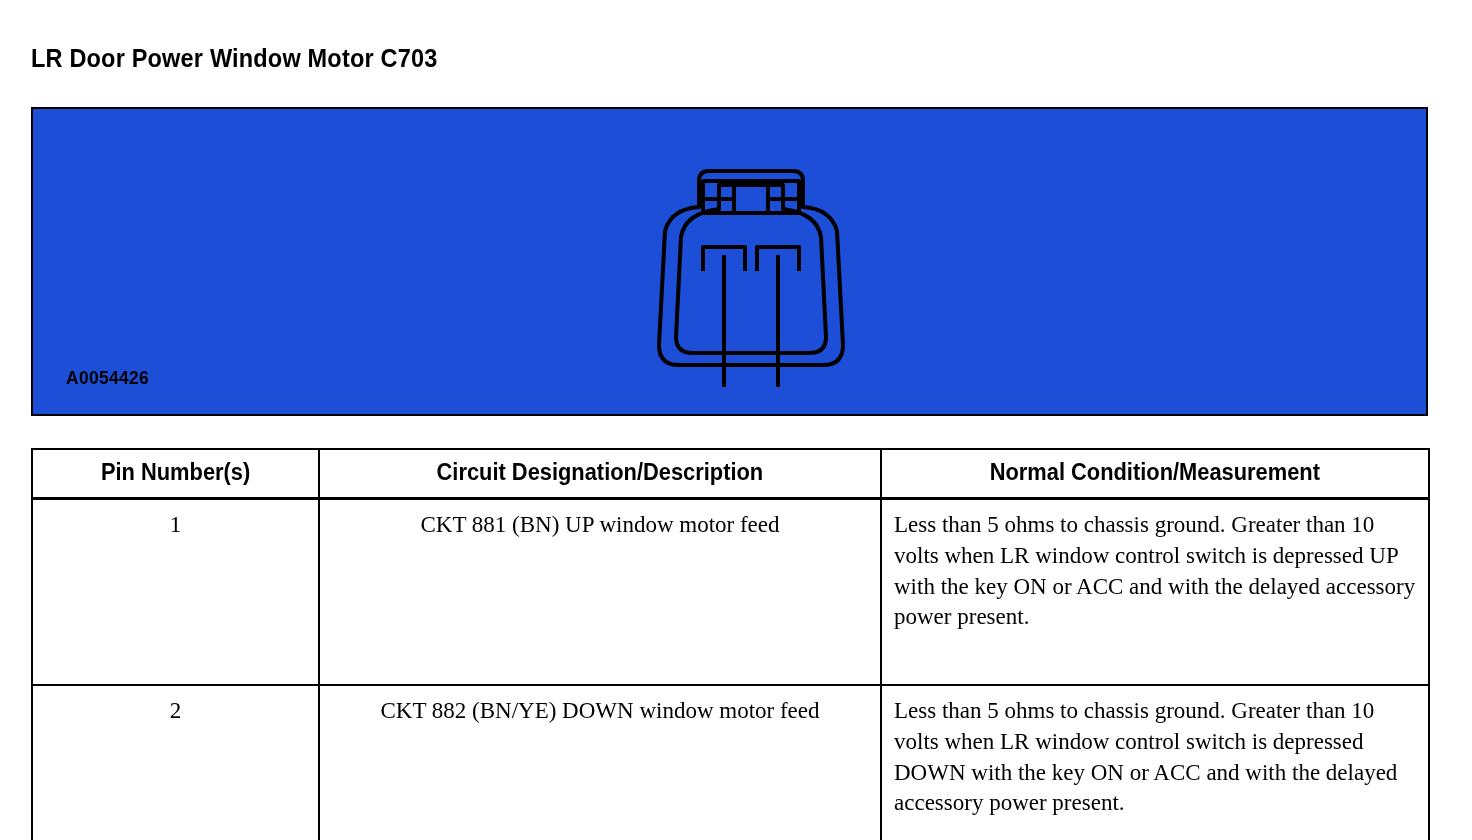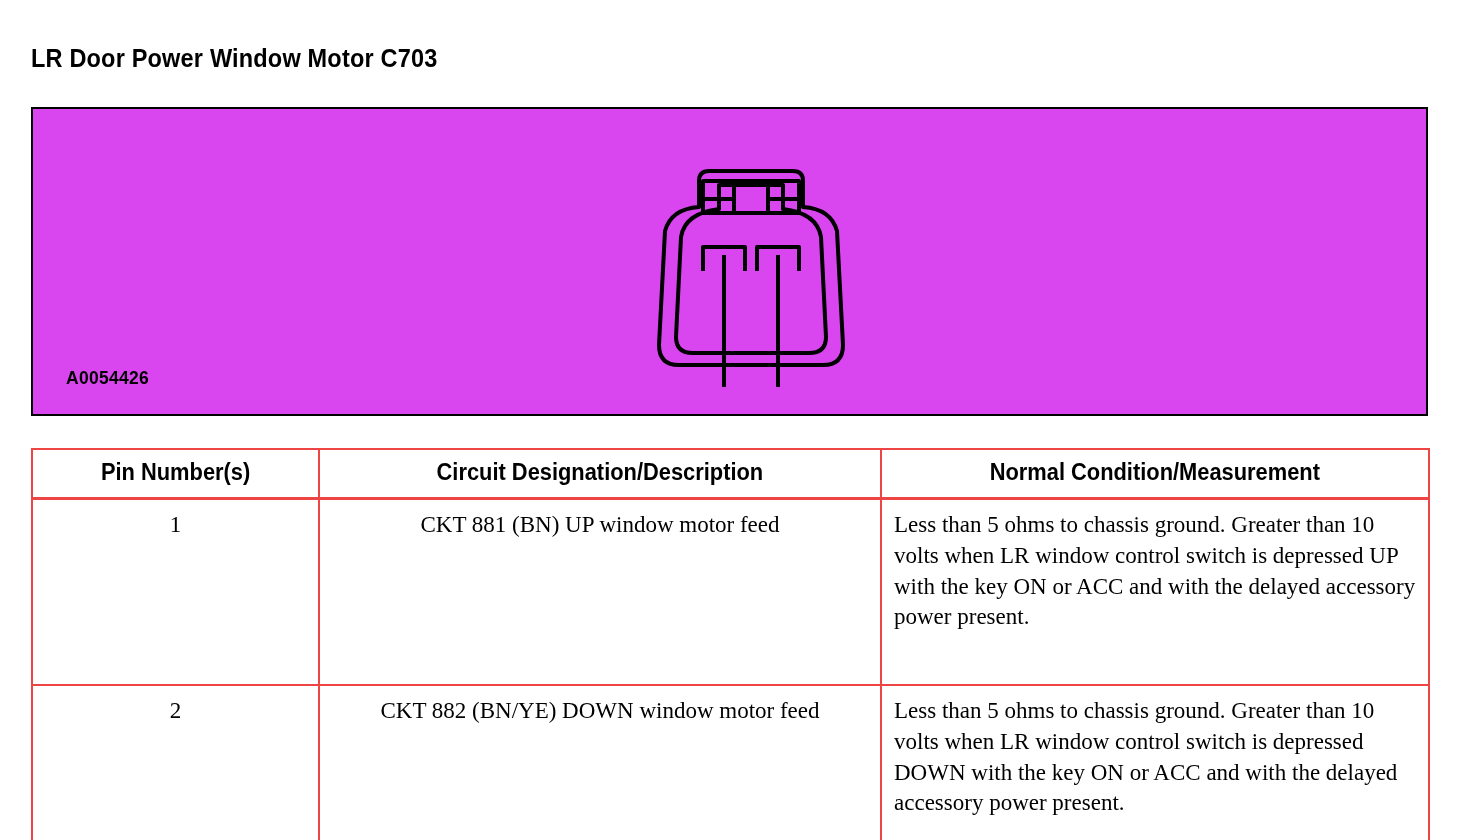--- a/index.html
+++ b/index.html
@@ -32,21 +32,21 @@
 
   
   .diagram-box {
     position: absolute;
     left: 31px;
     top: 107px;
     width: 1397px;
     height: 309px;
     border: 2px solid #000;
     box-sizing: border-box;
-    background: #d946ef;
+    background: #1d4ed8;
   }
 
   .figure-id {
     position: absolute;
     left: 33px;
     top: 258px;
     font-family: "Liberation Sans", sans-serif;
     font-weight: bold;
     font-size: 19px;
     letter-spacing: 0.3px;
@@ -73,21 +73,21 @@
     border-collapse: collapse;
     table-layout: fixed;
     background: #fff;
   }
   .pin-table col.c1 { width: 287px; }
   .pin-table col.c2 { width: 562px; }
   .pin-table col.c3 { width: 548px; }
 
   .pin-table th,
   .pin-table td {
-    border: 2px solid #ef4444;
+    border: 2px solid #000000;
     vertical-align: top;
     background: #fff;
   }
 
   .pin-table thead th {
     font-family: "Liberation Sans", sans-serif;
     font-weight: bold;
     font-size: 23px;
     text-align: center;
     padding: 9px 6px 11px 6px;

